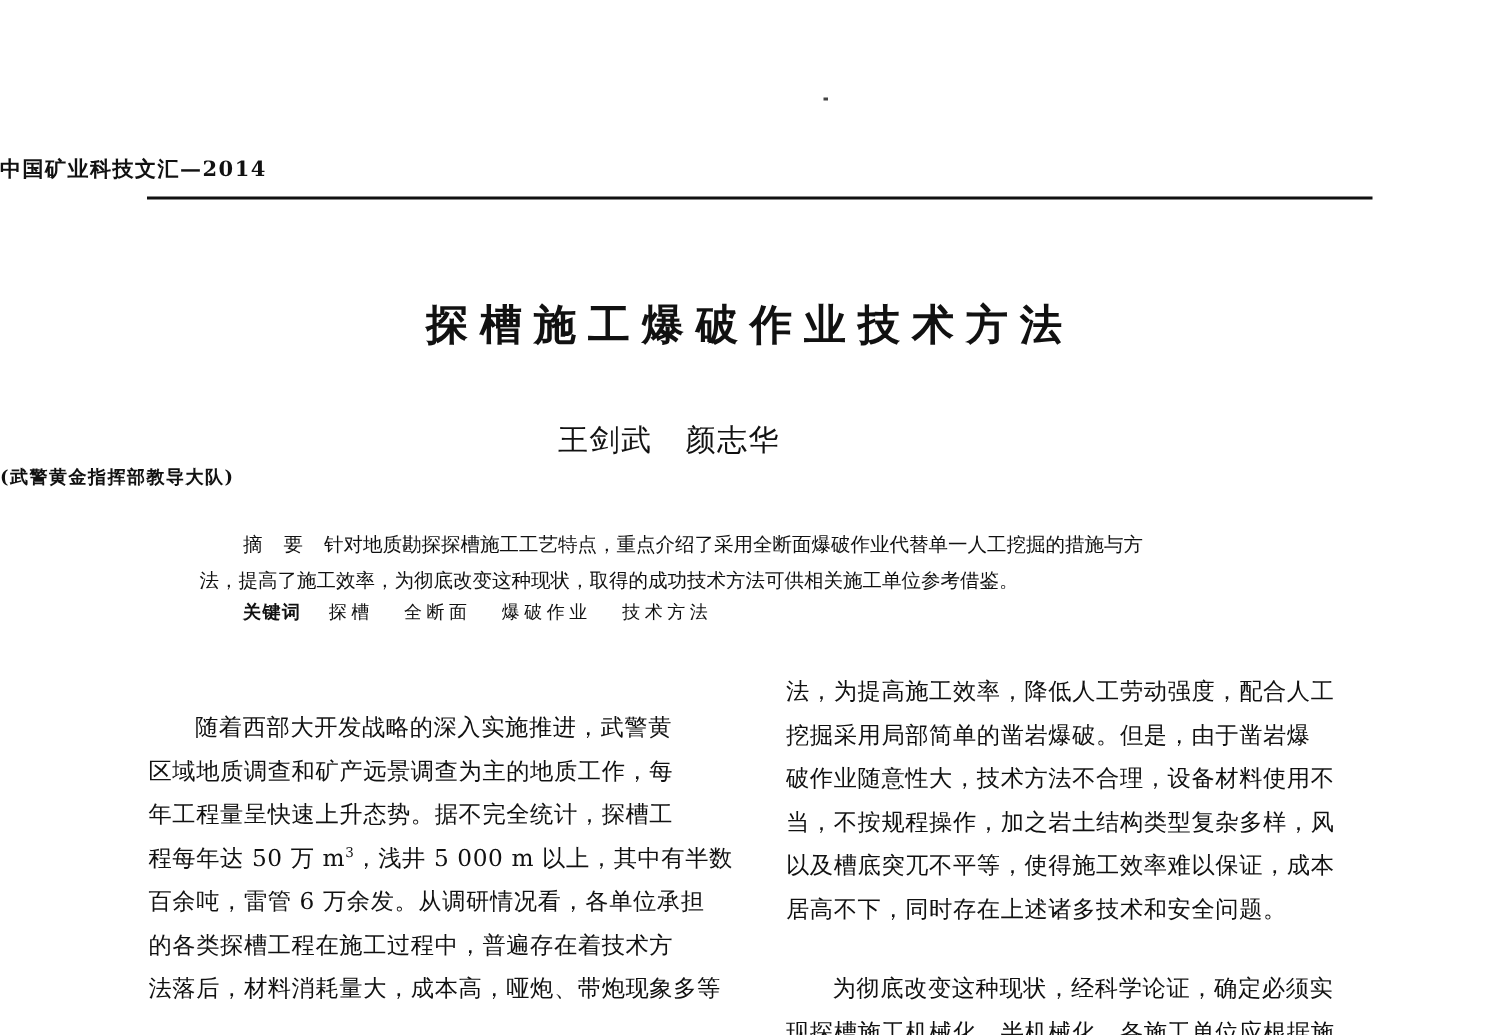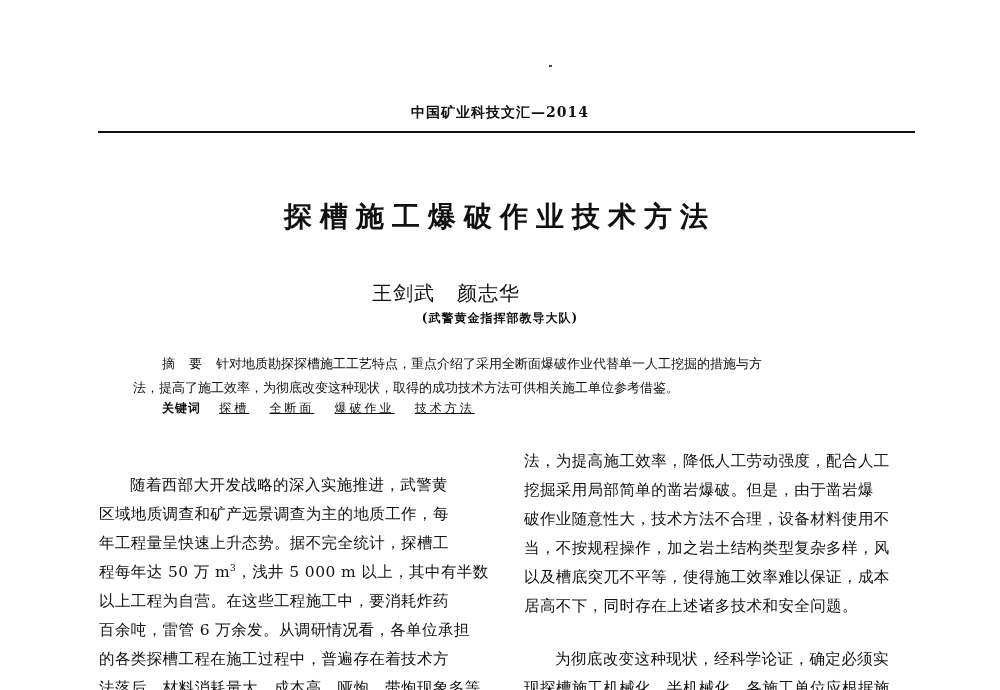--- a/index.html
+++ b/index.html
@@ -2,45 +2,45 @@
 <html><head>
 <meta charset="utf-8">
 <style>
   html, body { margin: 0; padding: 0; background: #ffffff; }
   body {
     width: 1000px; height: 690px; overflow: hidden; position: relative;
     font-family: "DejaVu Serif", "Liberation Serif", serif; color: #111;
   }
   .dot { position: absolute; left: 549px; top: 65px; width: 3px; height: 2px; background: #444; }
   .running-head {
-    position: absolute; left: 0; width: 1000px; top: 104px; text-align: center;
+    position: absolute; left: 0; width: 1000px; top: 104px; text-align: left;
     font-size: 14px; font-weight: bold; letter-spacing: 1px;
   }
   .head-rule { position: absolute; left: 98px; width: 817px; top: 131px; height: 2px; background: #111; }
   .title {
     position: absolute; left: 0; width: 1000px; top: 198px; text-align: center;
     font-size: 28px; font-weight: bold; letter-spacing: 8px;
     font-family: "DejaVu Sans", sans-serif;
   }
   .authors {
     position: absolute; left: 0; width: 892px; top: 280px; text-align: center;
     font-size: 20px; letter-spacing: 1px; word-spacing: 10px;
   }
   .authors span + span { margin-left: 22px; }
   .affiliation {
-    position: absolute; left: 0; width: 1000px; top: 310px; text-align: center;
+    position: absolute; left: 0; width: 1000px; top: 310px; text-align: left;
     font-size: 12px; font-weight: bold; letter-spacing: 1px;
   }
   .abstract { position: absolute; left: 133px; width: 760px; top: 352px; font-size: 13px; line-height: 24px; }
   .abstract .line1 { padding-left: 29px; white-space: nowrap; }
   .abstract .line2 { white-space: nowrap; }
   .abstract .label { font-weight: normal; letter-spacing: 14px; margin-right: 0px; }
   .keywords { position: absolute; left: 162px; top: 400px; font-size: 12px; font-weight: bold; white-space: nowrap; }
   .keywords .kw-label { margin-right: 14px; letter-spacing: 1px; }
-  .keywords .kw { margin-right: 16px; letter-spacing: 3px; font-weight: normal; text-decoration: underline; }
+  .keywords .kw { margin-right: 16px; letter-spacing: 3px; font-weight: normal; }
   .col { position: absolute; top: 447px; width: 412px; font-size: 15.5px; line-height: 29px; }
   .col.left { left: 99px; }
   .col.right { left: 524px; }
   .col p { margin: 0; white-space: nowrap; letter-spacing: 0.4px; }
   .col p.indent { padding-left: 31px; margin-top: 24px; }
   sup { font-size: 9px; vertical-align: 6px; line-height: 0; }
 </style>
 </head>
 <body>
 
@@ -67,21 +67,20 @@
   <span class="kw">全断面</span>
   <span class="kw">爆破作业</span>
   <span class="kw">技术方法</span>
 </div>
 
 <div class="col left">
   <p class="indent">随着西部大开发战略的深入实施推进，武警黄</p>
   <p>区域地质调查和矿产远景调查为主的地质工作，每</p>
   <p>年工程量呈快速上升态势。据不完全统计，探槽工</p>
   <p><span>程每年达 50 万 m</span><sup>3</sup><span>，浅井 5 000 m 以上，其中有半数</span></p>
-  <p>以上工程为自营。在这些工程施工中，要消耗炸药</p>
   <p>百余吨，雷管 6 万余发。从调研情况看，各单位承担</p>
   <p>的各类探槽工程在施工过程中，普遍存在着技术方</p>
   <p>法落后，材料消耗量大，成本高，哑炮、带炮现象多等</p>
 </div>
 
 <div class="col right">
   <p>法，为提高施工效率，降低人工劳动强度，配合人工</p>
   <p>挖掘采用局部简单的凿岩爆破。但是，由于凿岩爆</p>
   <p>破作业随意性大，技术方法不合理，设备材料使用不</p>
   <p>当，不按规程操作，加之岩土结构类型复杂多样，风</p>

